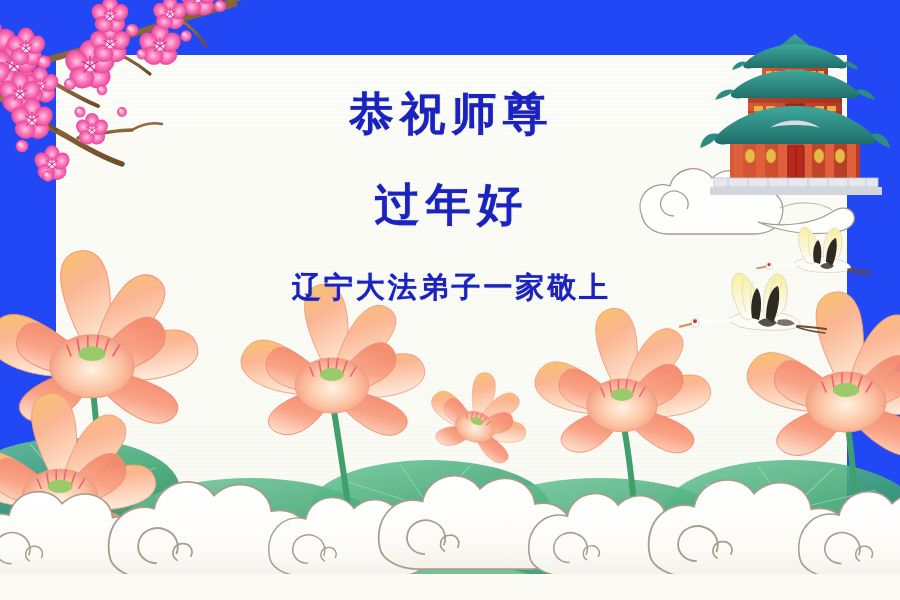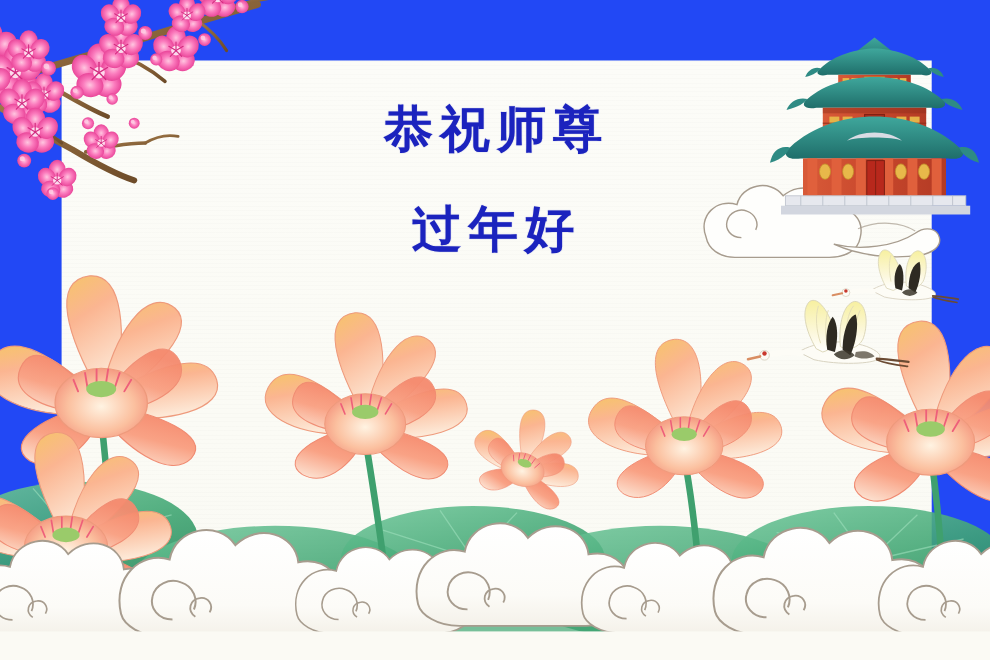--- a/index.html
+++ b/index.html
@@ -58,21 +58,21 @@
     position:absolute; left:56px; top:55px;
     width:791px; height:260px;
     z-index:40;
     display:flex; flex-direction:column;
     align-items:center; justify-content:flex-start;
     padding-top:18px;
     pointer-events:none;
   }
   .greet-line {
     color:#1B23BE;
-    font-family:Liberation Sans, sans-serif;
+    font-family:Liberation Mono, monospace;
     font-weight:700;
     letter-spacing:0.14em;
     text-align:left;
     white-space:nowrap;
     text-shadow:0 0 1px rgba(27,35,190,.55);
     pointer-events:auto;
   }
   .line-1 { font-size:45px; line-height:1.0; margin-top:22px; }
   .line-2 { font-size:45px; line-height:1.0; margin-top:46px; }
   .line-3 { font-size:29px; line-height:1.0; margin-top:44px; letter-spacing:0.10em; }
@@ -444,15 +444,16 @@
       <use href="#plumBud" transform="translate(66,186) scale(1.05)"></use>
       <use href="#plumBud" transform="translate(120,100) scale(0.95)"></use>
       <use href="#plumBud" transform="translate(140,122) scale(0.9)"></use>
       <use href="#plumBud" transform="translate(256,4) scale(1.0)"></use>
     </g>
   </svg>
 
   <div class="text-block">
     <div class="greet-line line-1">恭祝师尊</div>
     <div class="greet-line line-2">过年好</div>
+    <div class="greet-line line-3">辽宁大法弟子一家敬上</div>
   </div>
 
 </div>
 
 </body></html>

